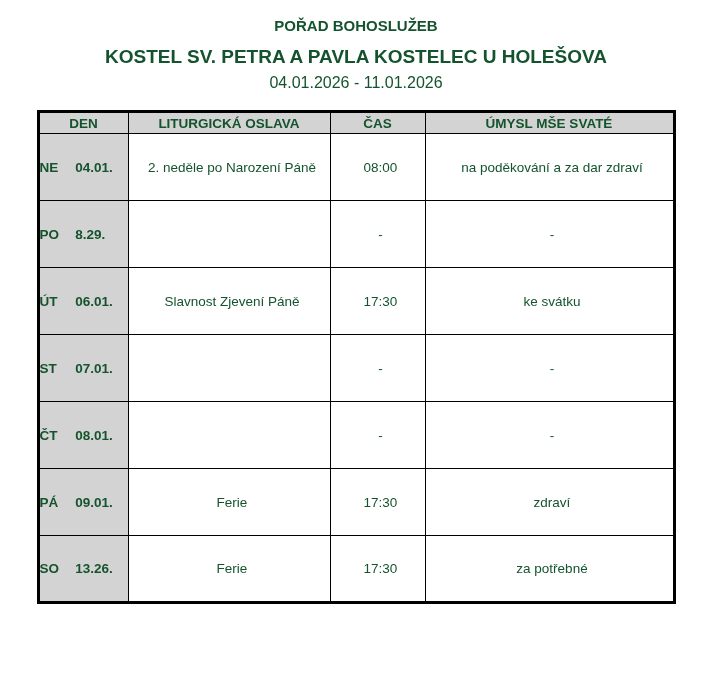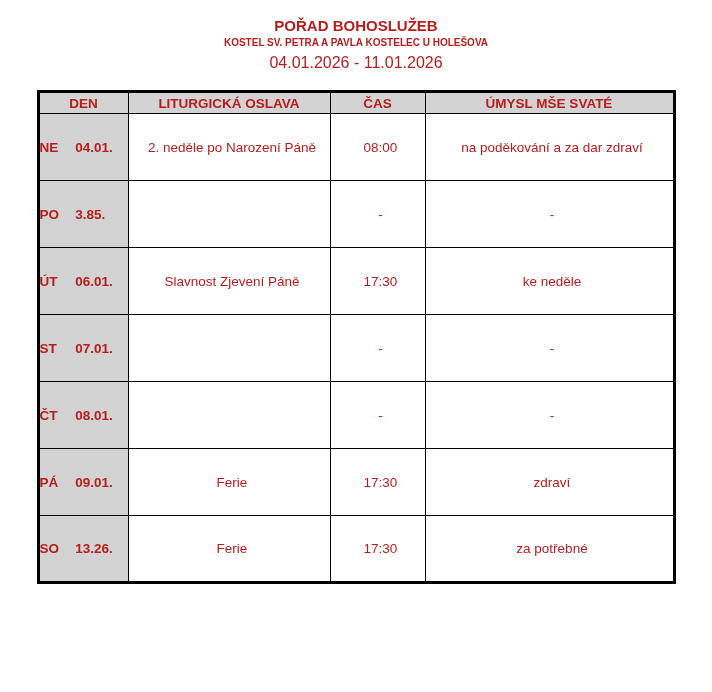--- a/index.html
+++ b/index.html
@@ -5,36 +5,37 @@
   html, body {
     margin: 0;
     padding: 0;
     background: #ffffff;
   }
   .page {
     width: 712px;
     height: 692px;
     box-sizing: border-box;
     font-family: "Liberation Sans", sans-serif;
-    color: #b91c1c;
+    color: #14532d;
     background: #ffffff;
   }
   .titles {
     text-align: center;
     padding-top: 16px;
   }
   .title-line1 {
     font-weight: bold;
     font-size: 15px;
     line-height: 1.35;
   }
   .title-line2 {
     font-weight: bold;
-    font-size: 10px;
+    font-size: 19px;
     line-height: 1.35;
+    margin-top: 8px;
   }
   .date-range {
     font-size: 16px;
     line-height: 1.4;
     margin-top: 2px;
   }
   table.schedule {
     border-collapse: collapse;
     table-layout: fixed;
     width: 636px;
@@ -111,34 +112,34 @@
           <span class="day-abbr">NE</span>
           <span class="day-date">04.01.</span>
         </td>
         <td>2. neděle po Narození Páně</td>
         <td>08:00</td>
         <td>na poděkování a za dar zdraví</td>
       </tr>
       <tr>
         <td class="day-cell">
           <span class="day-abbr">PO</span>
-          <span class="day-date">3.85.</span>
+          <span class="day-date">8.29.</span>
         </td>
         <td></td>
         <td>-</td>
         <td>-</td>
       </tr>
       <tr>
         <td class="day-cell">
           <span class="day-abbr">ÚT</span>
           <span class="day-date">06.01.</span>
         </td>
         <td>Slavnost Zjevení Páně</td>
         <td>17:30</td>
-        <td>ke neděle</td>
+        <td>ke svátku</td>
       </tr>
       <tr>
         <td class="day-cell">
           <span class="day-abbr">ST</span>
           <span class="day-date">07.01.</span>
         </td>
         <td></td>
         <td>-</td>
         <td>-</td>
       </tr>

